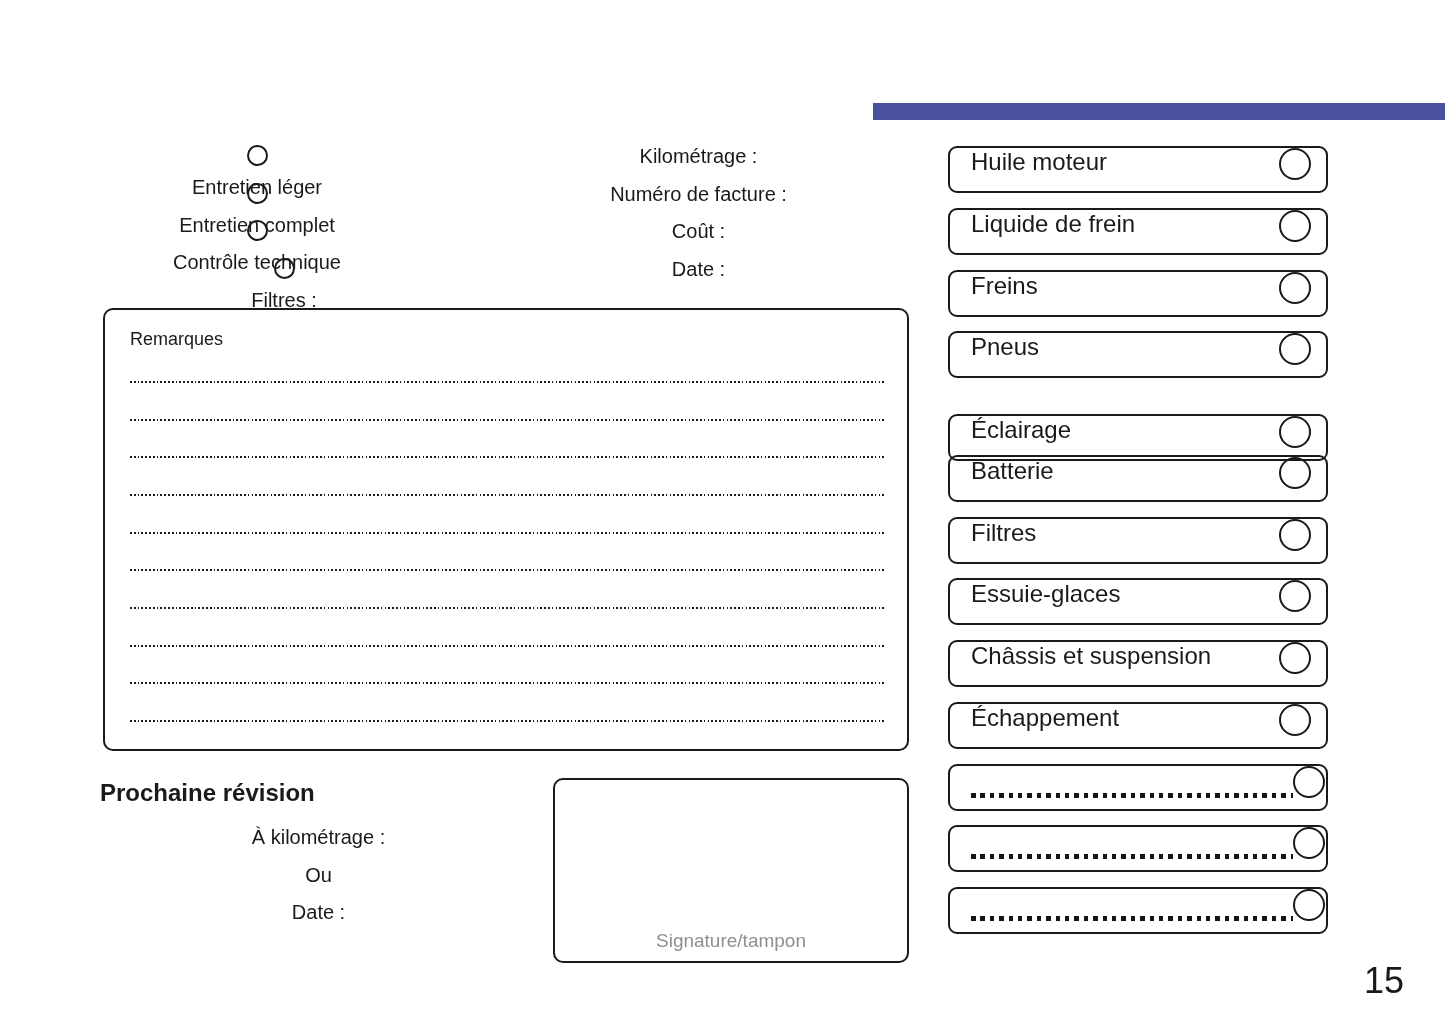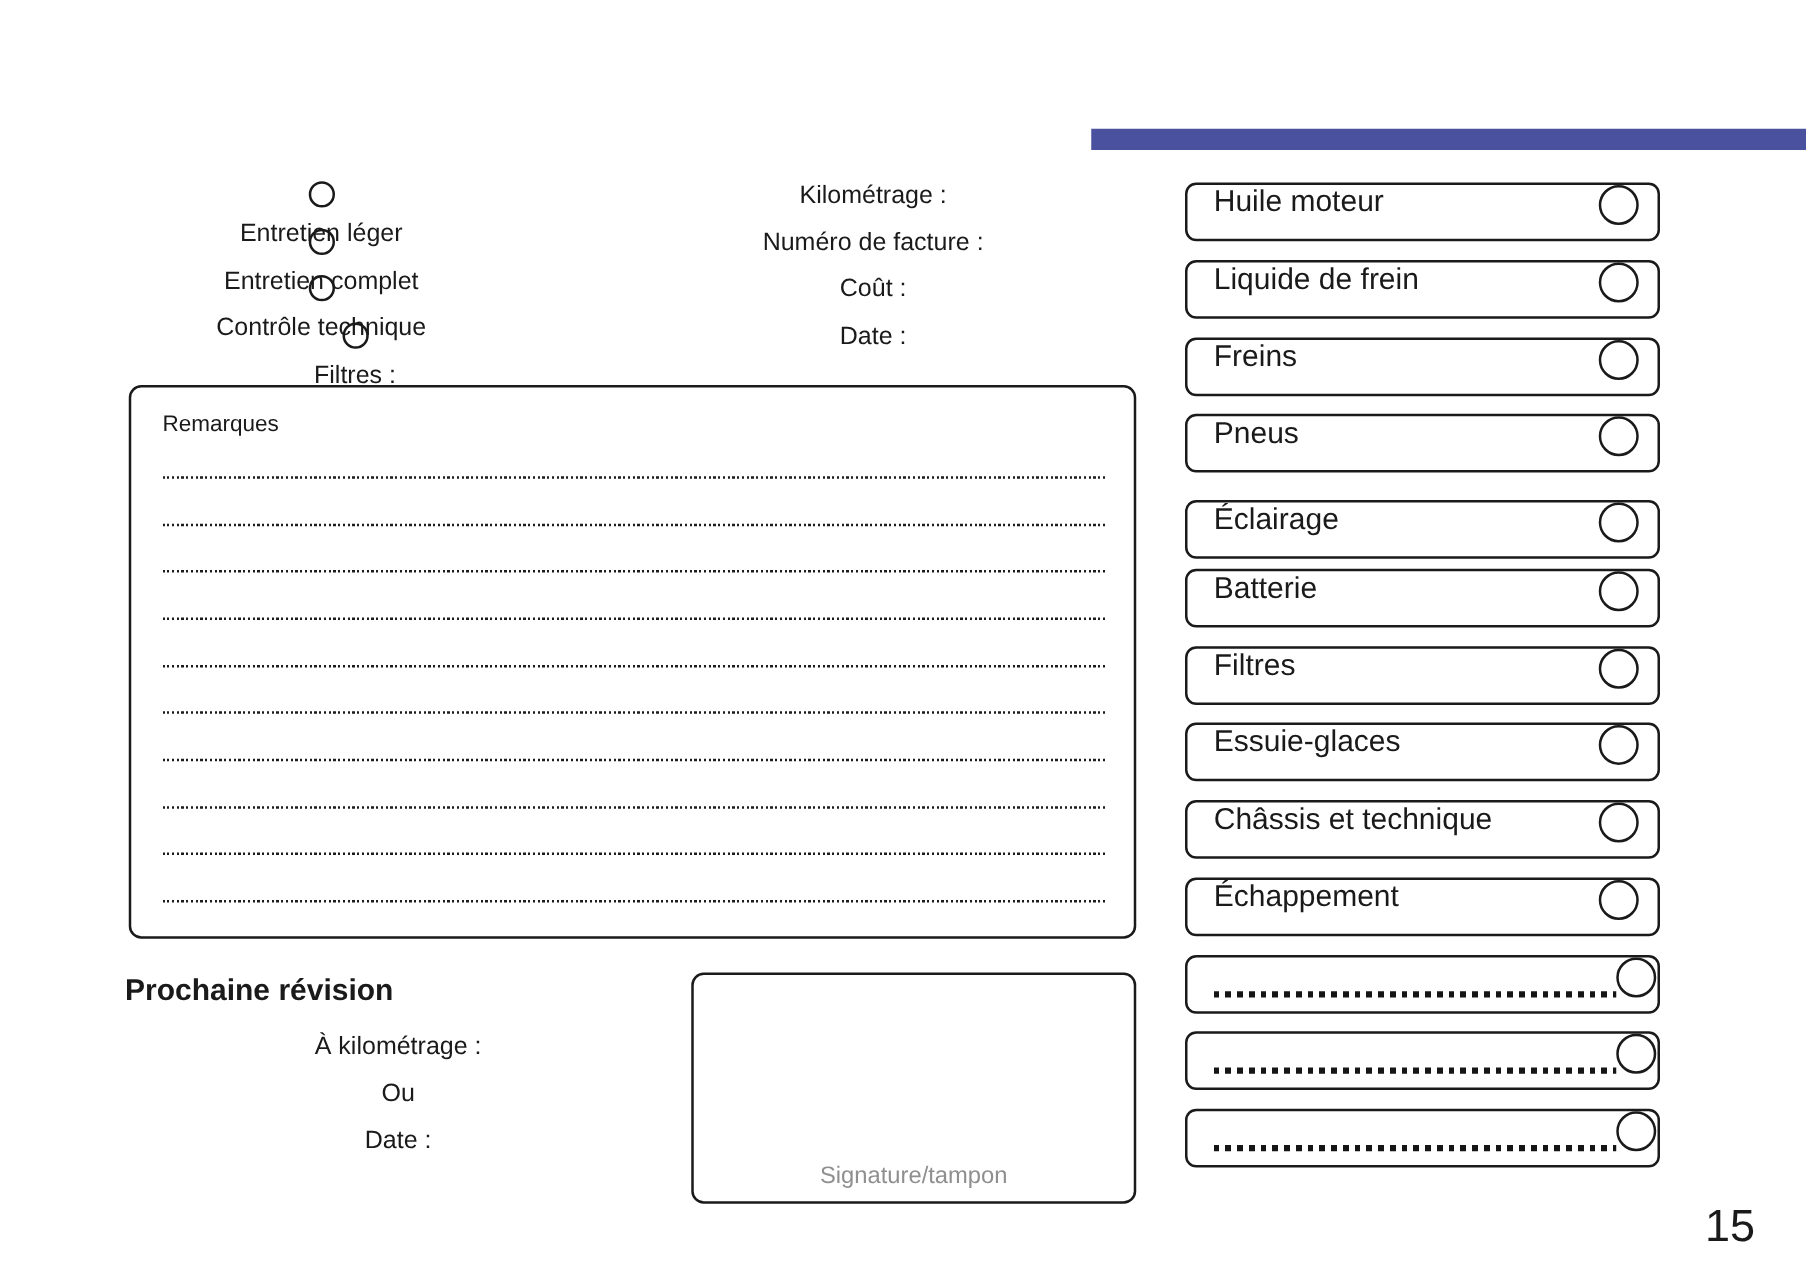--- a/index.html
+++ b/index.html
@@ -216,38 +216,38 @@
     <span class="check-circle"></span>
   </div>
   <div class="check-row" style="top:270px;">
     <span class="check-label">Freins</span>
     <span class="check-circle"></span>
   </div>
   <div class="check-row" style="top:331px;">
     <span class="check-label">Pneus</span>
     <span class="check-circle"></span>
   </div>
-  <div class="check-row" style="top:400px;">
+  <div class="check-row" style="top:414px;">
     <span class="check-label">Éclairage</span>
     <span class="check-circle"></span>
   </div>
   <div class="check-row" style="top:455px;">
     <span class="check-label">Batterie</span>
     <span class="check-circle"></span>
   </div>
   <div class="check-row" style="top:517px;">
     <span class="check-label">Filtres</span>
     <span class="check-circle"></span>
   </div>
   <div class="check-row" style="top:578px;">
     <span class="check-label">Essuie-glaces</span>
     <span class="check-circle"></span>
   </div>
   <div class="check-row" style="top:640px;">
-    <span class="check-label">Châssis et technique</span>
+    <span class="check-label">Châssis et suspension</span>
     <span class="check-circle"></span>
   </div>
   <div class="check-row" style="top:702px;">
     <span class="check-label">Échappement</span>
     <span class="check-circle"></span>
   </div>
   <div class="check-row" style="top:764px;">
     <span class="big-dots"></span>
     <span class="check-circle"></span>
   </div>

